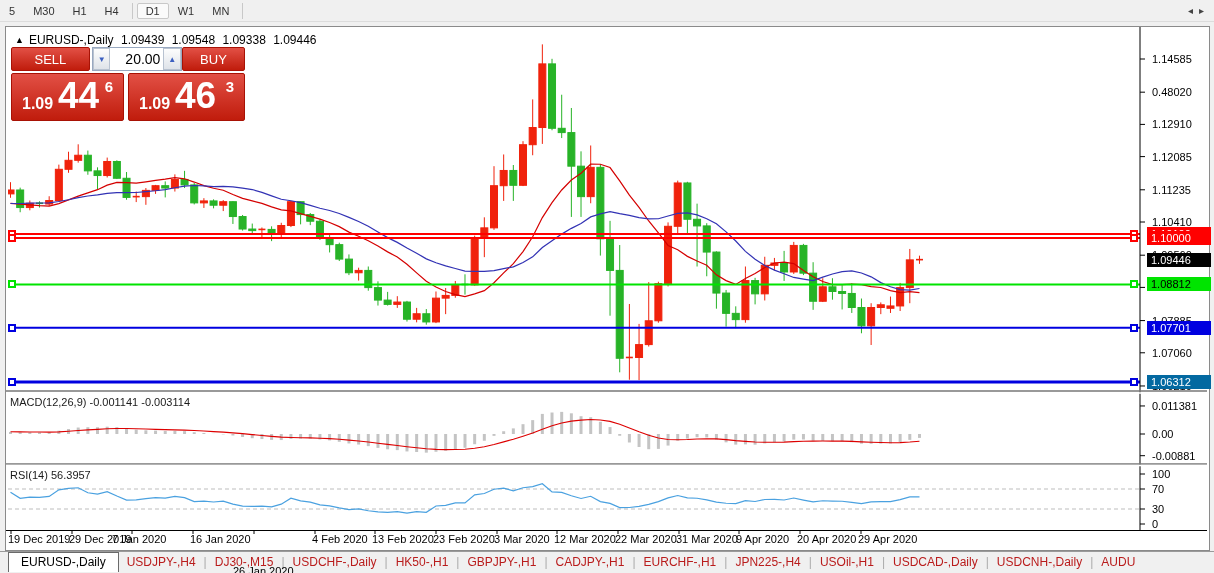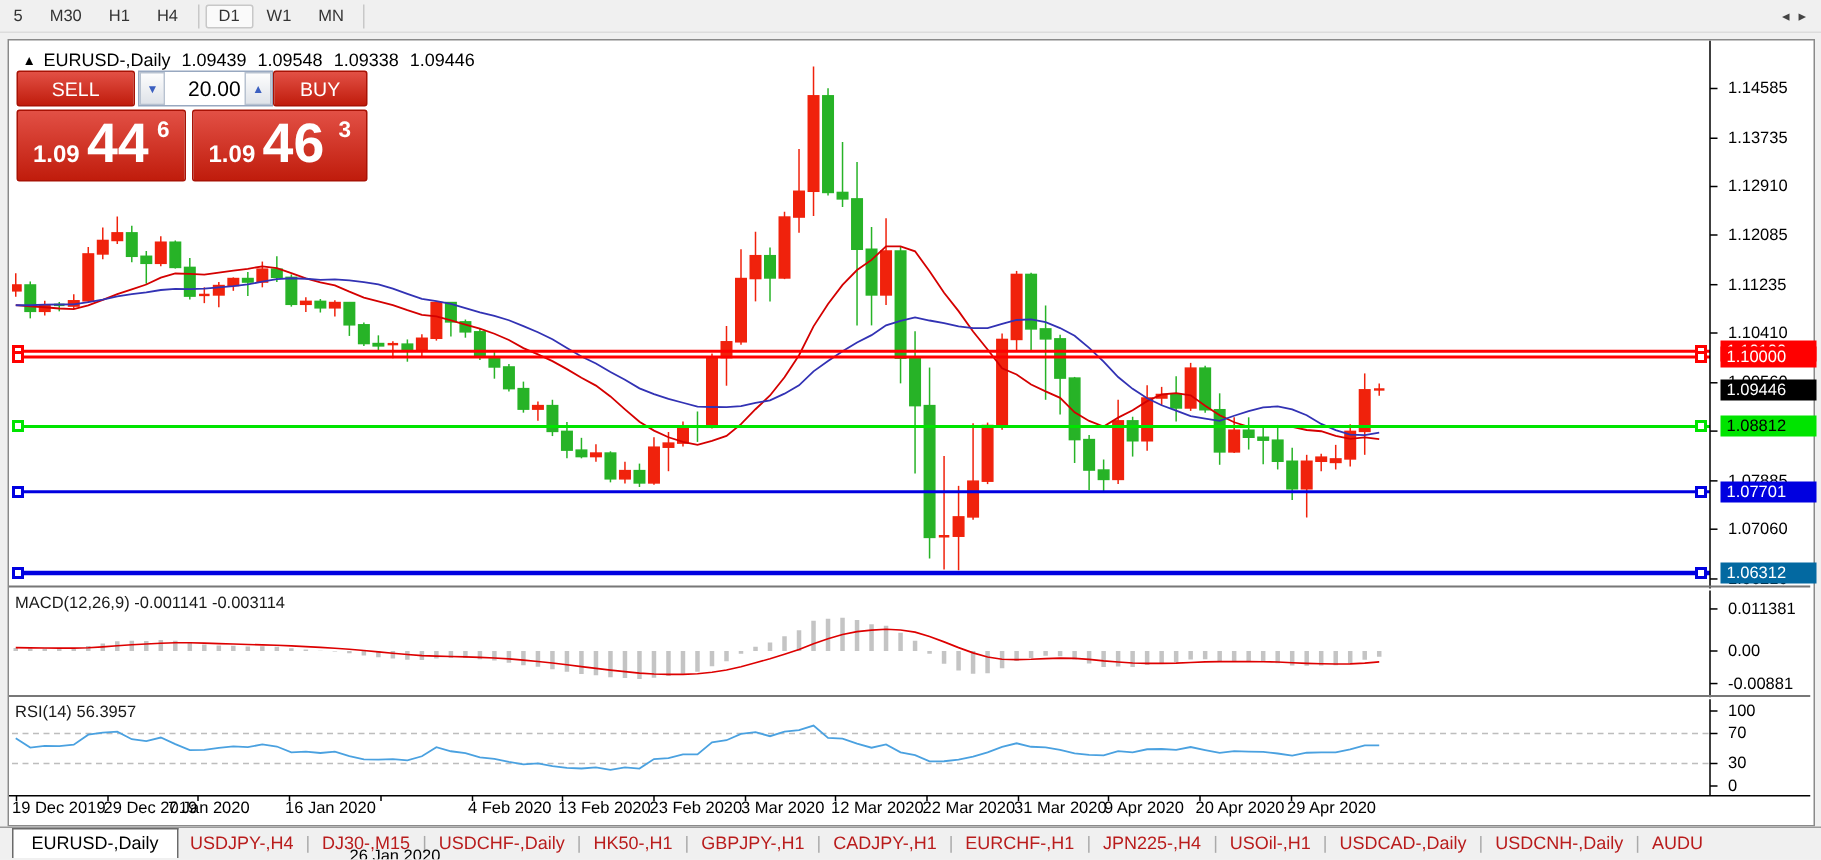--- a/index.html
+++ b/index.html
@@ -464,21 +464,21 @@
       <span>-0.001141</span>
       <span>-0.003114</span>
     </div>
     <div class="panel-label" style="left:4px;top:442px;">
       <span>RSI(14)</span>
       <span>56.3957</span>
     </div>
 
     <div id="overlays">
         <div class="ticklabel" style="top:26px;">1.14585</div>
-        <div class="ticklabel" style="top:59.18626858455198px;">1.13735</div>
+        <div class="ticklabel" style="top:59.18626858455198px;">0.48020</div>
         <div class="ticklabel" style="top:91.39647044602944px;">1.12910</div>
         <div class="ticklabel" style="top:123.6066723075069px;">1.12085</div>
         <div class="ticklabel" style="top:156.79294089205888px;">1.11235</div>
         <div class="ticklabel" style="top:189.00314275353549px;">1.10410</div>
         <div class="ticklabel" style="top:222.18941133808832px;">1.09560</div>
         <div class="ticklabel" style="top:254.3996131995649px;">1.08735</div>
         <div class="ticklabel" style="top:287.5858817841169px;">1.07885</div>
         <div class="ticklabel" style="top:319.79608364559436px;">1.07060</div>
         <div class="ticklabel" style="top:352.9823522301463px;">1.06210</div>
         <div class="chip" style="top:200.10637011966668px;background:#ff0000;color:#ffffff;">1.10100</div>

